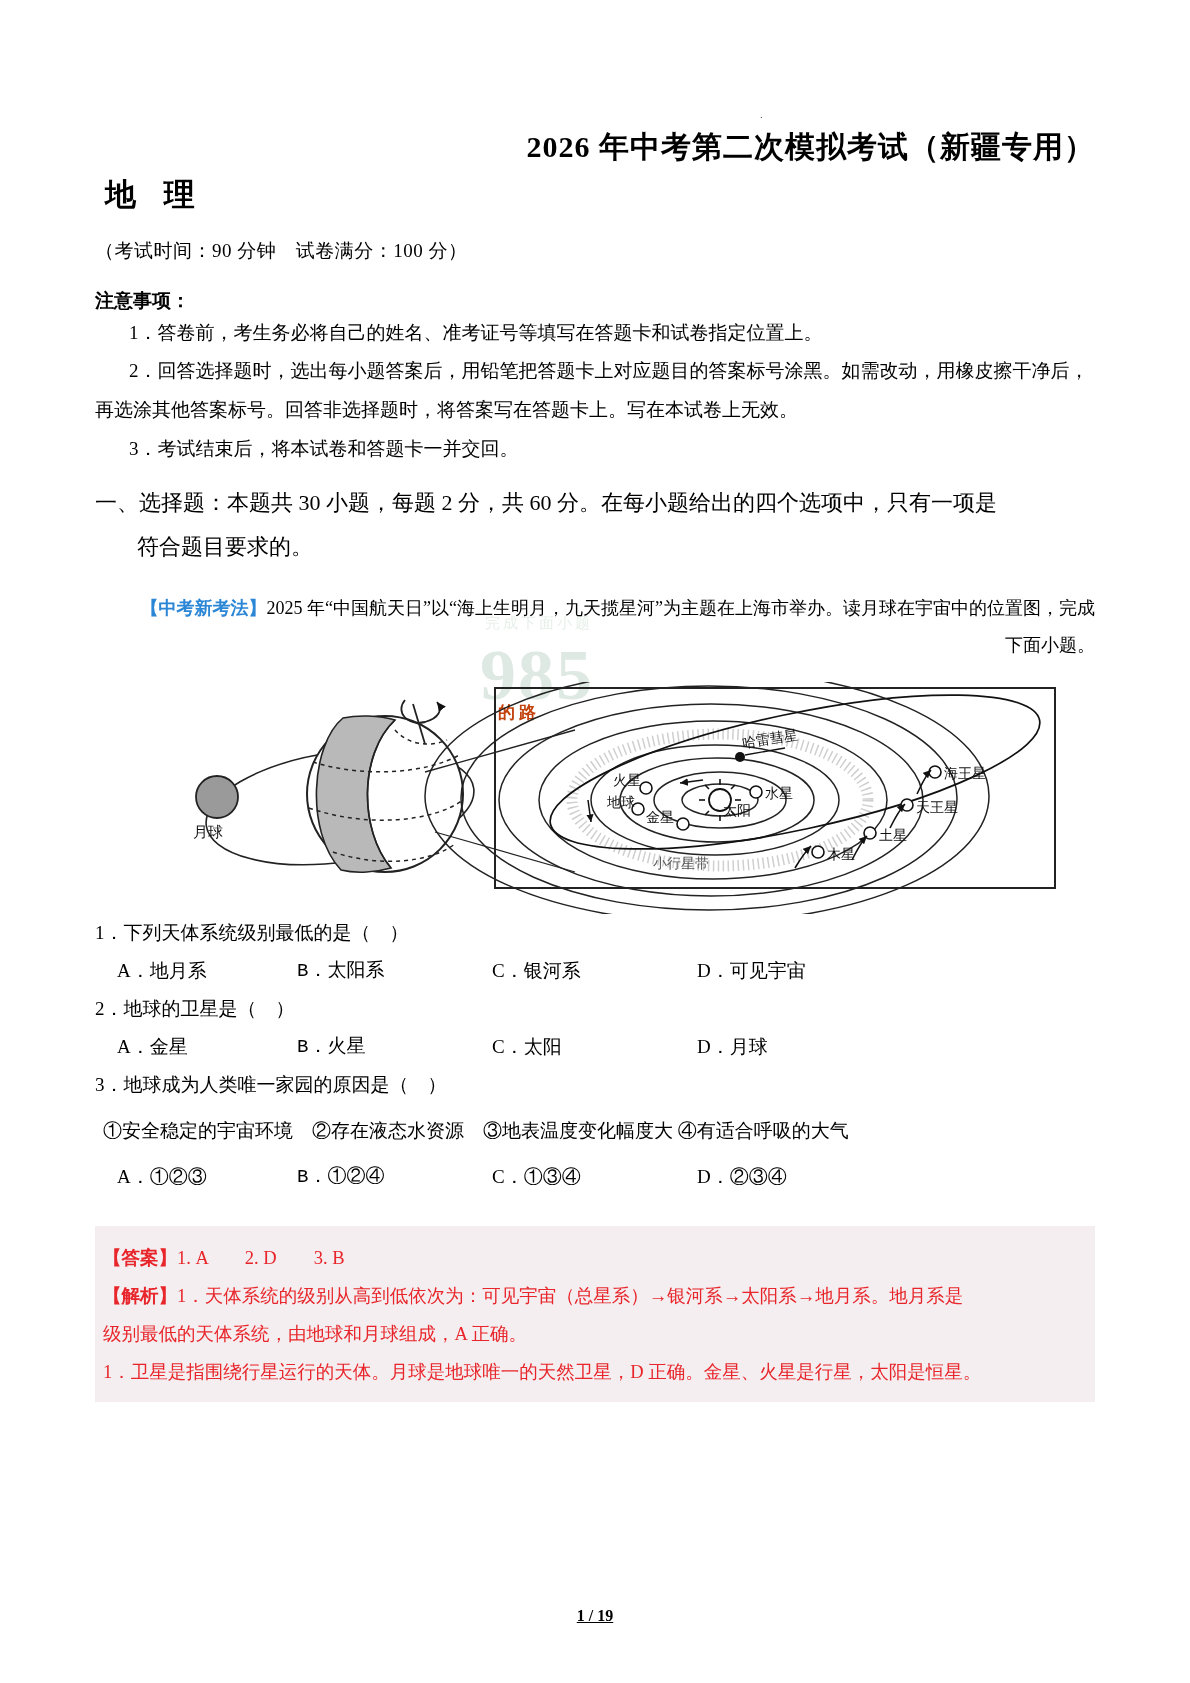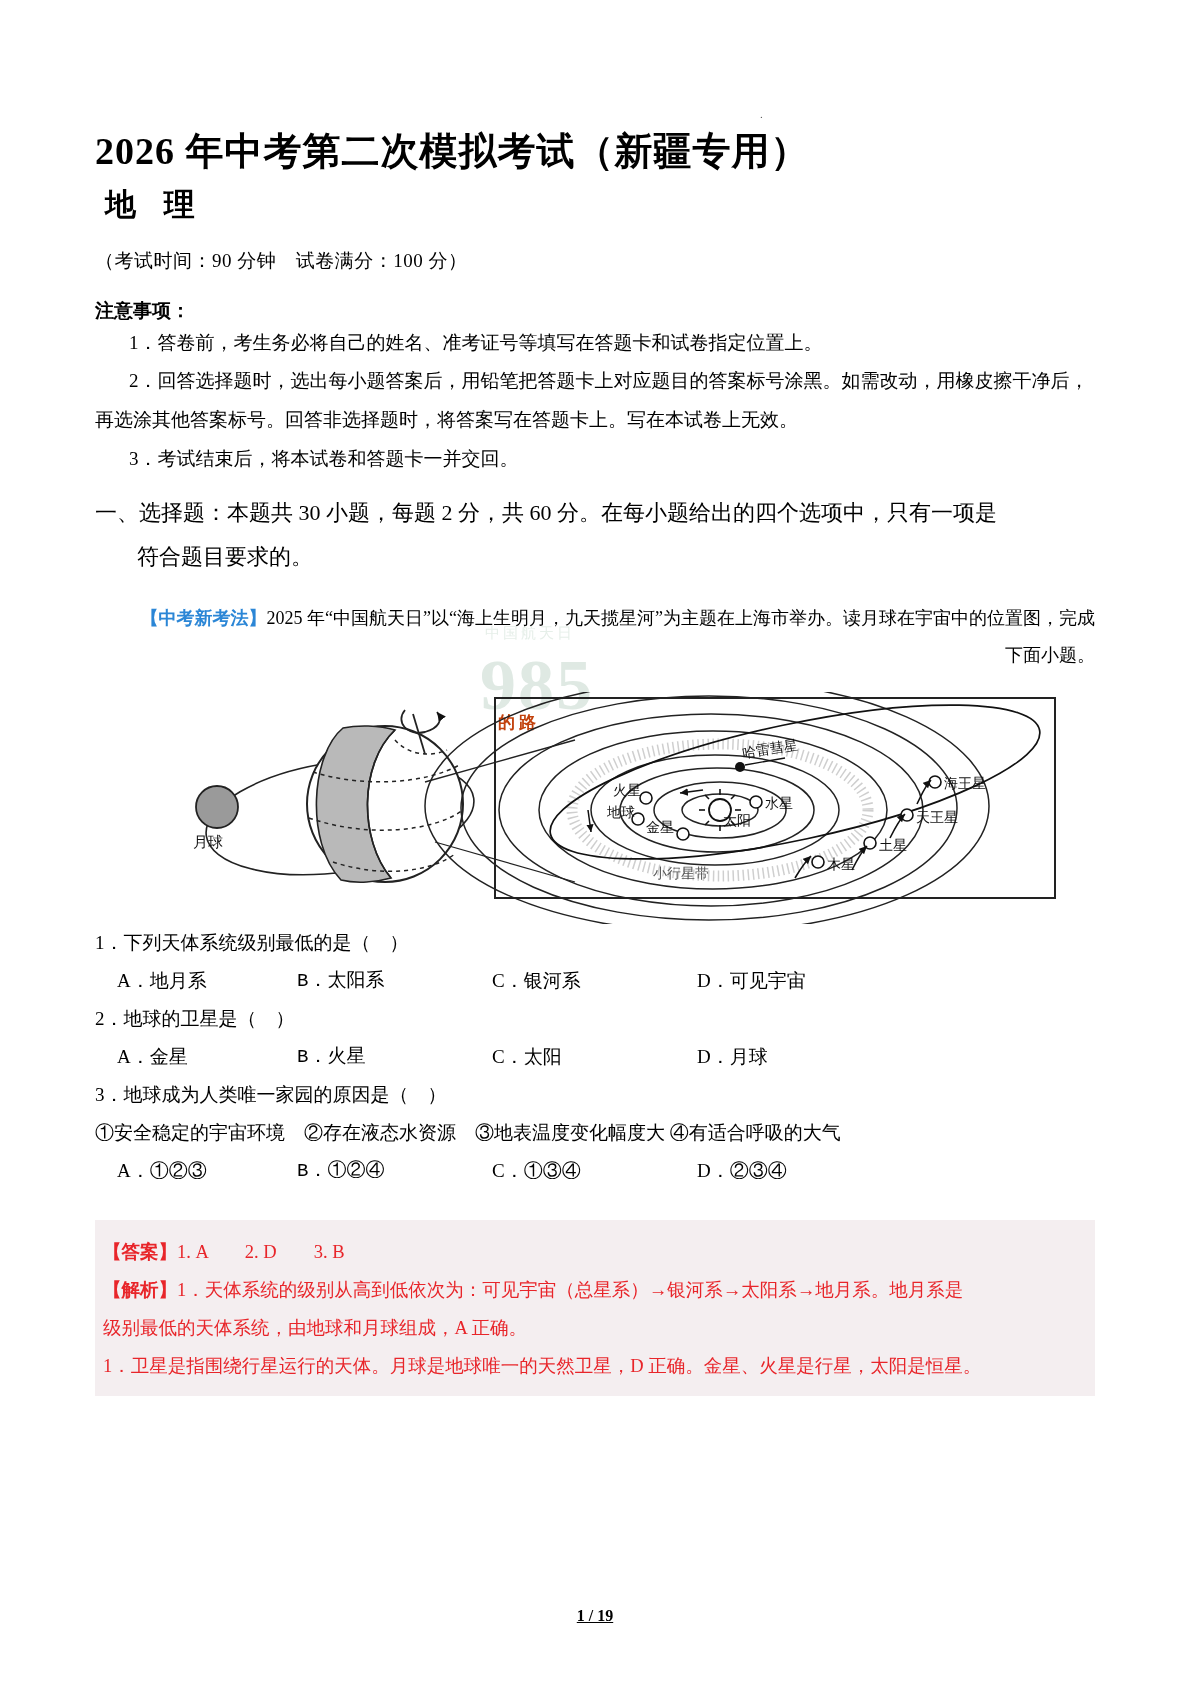--- a/index.html
+++ b/index.html
@@ -17,22 +17,22 @@
     position: relative;
     width: 1190px; height: 1683px;
     box-sizing: border-box;
     padding: 0 95px;
   }
   .dot-mark {
     position: absolute; left: 760px; top: 108px;
     font-size: 11px; color: #555;
   }
   .title-main {
-    text-align: left;
-    font-size: 38px;
+    text-align: right;
+    font-size: 30px;
     font-weight: 700;
     letter-spacing: 1px;
     margin: 0;
     padding-top: 128px;
     line-height: 1.25;
     font-family: "Liberation Serif", "DejaVu Serif", serif;
   }
   .title-sub {
     text-align: left;
     font-size: 31px;
@@ -92,21 +92,21 @@
     padding-left: 22px;
   }
   .opt-line span { display: inline-block; }
   .opt-line .o1 { width: 180px; }
   .opt-line .o2 { width: 195px; font-family: Liberation Mono, monospace; }
   .opt-line .o3 { width: 205px; }
   .opt-line .o4 { width: 200px; }
   .sub-items {
     font-size: 19px;
     line-height: 2.0;
-    margin: 0;
+    margin: 8px;
   }
   .answer-block {
     background: #f4eef0;
     margin-top: 30px;
     padding: 14px 16px 10px 8px;
     color: #e8252a;
     font-size: 18.5px;
     line-height: 2.05;
   }
   .answer-block .bk { font-weight: 700; }
@@ -173,21 +173,21 @@
   <div class="section-head">
     <span>一、选择题：</span><span>本题共 30 小题，每题 2 分，共 60 分。在每小题给出的四个选项中，只有一项是</span>
     <span class="cont">符合题目要求的。</span>
   </div>
 
   <p class="passage">
     <span class="tag-blue">【中考新考法】</span><span>2025 年“中国航天日”以“海上生明月，九天揽星河”为主题在上海市举办。读月球在宇宙中的位置图，完成下面小题。</span>
   </p>
 
   <div class="figure-wrap">
-    <div class="watermark-top">中国航天日</div>
+    <div class="watermark-top">完成下面小题</div>
     <div class="watermark">
       <span>985</span>
       <small>的路</small>
     </div>
 
     <svg class="diagram" width="1000" height="232" viewBox="0 0 1000 232">
       <defs>
         <marker id="arrowh" markerWidth="7" markerHeight="7" refX="5" refY="2.4" orient="auto">
           <path d="M0,0 L5,2.4 L0,4.8 z" fill="#111"></path>
         </marker>

